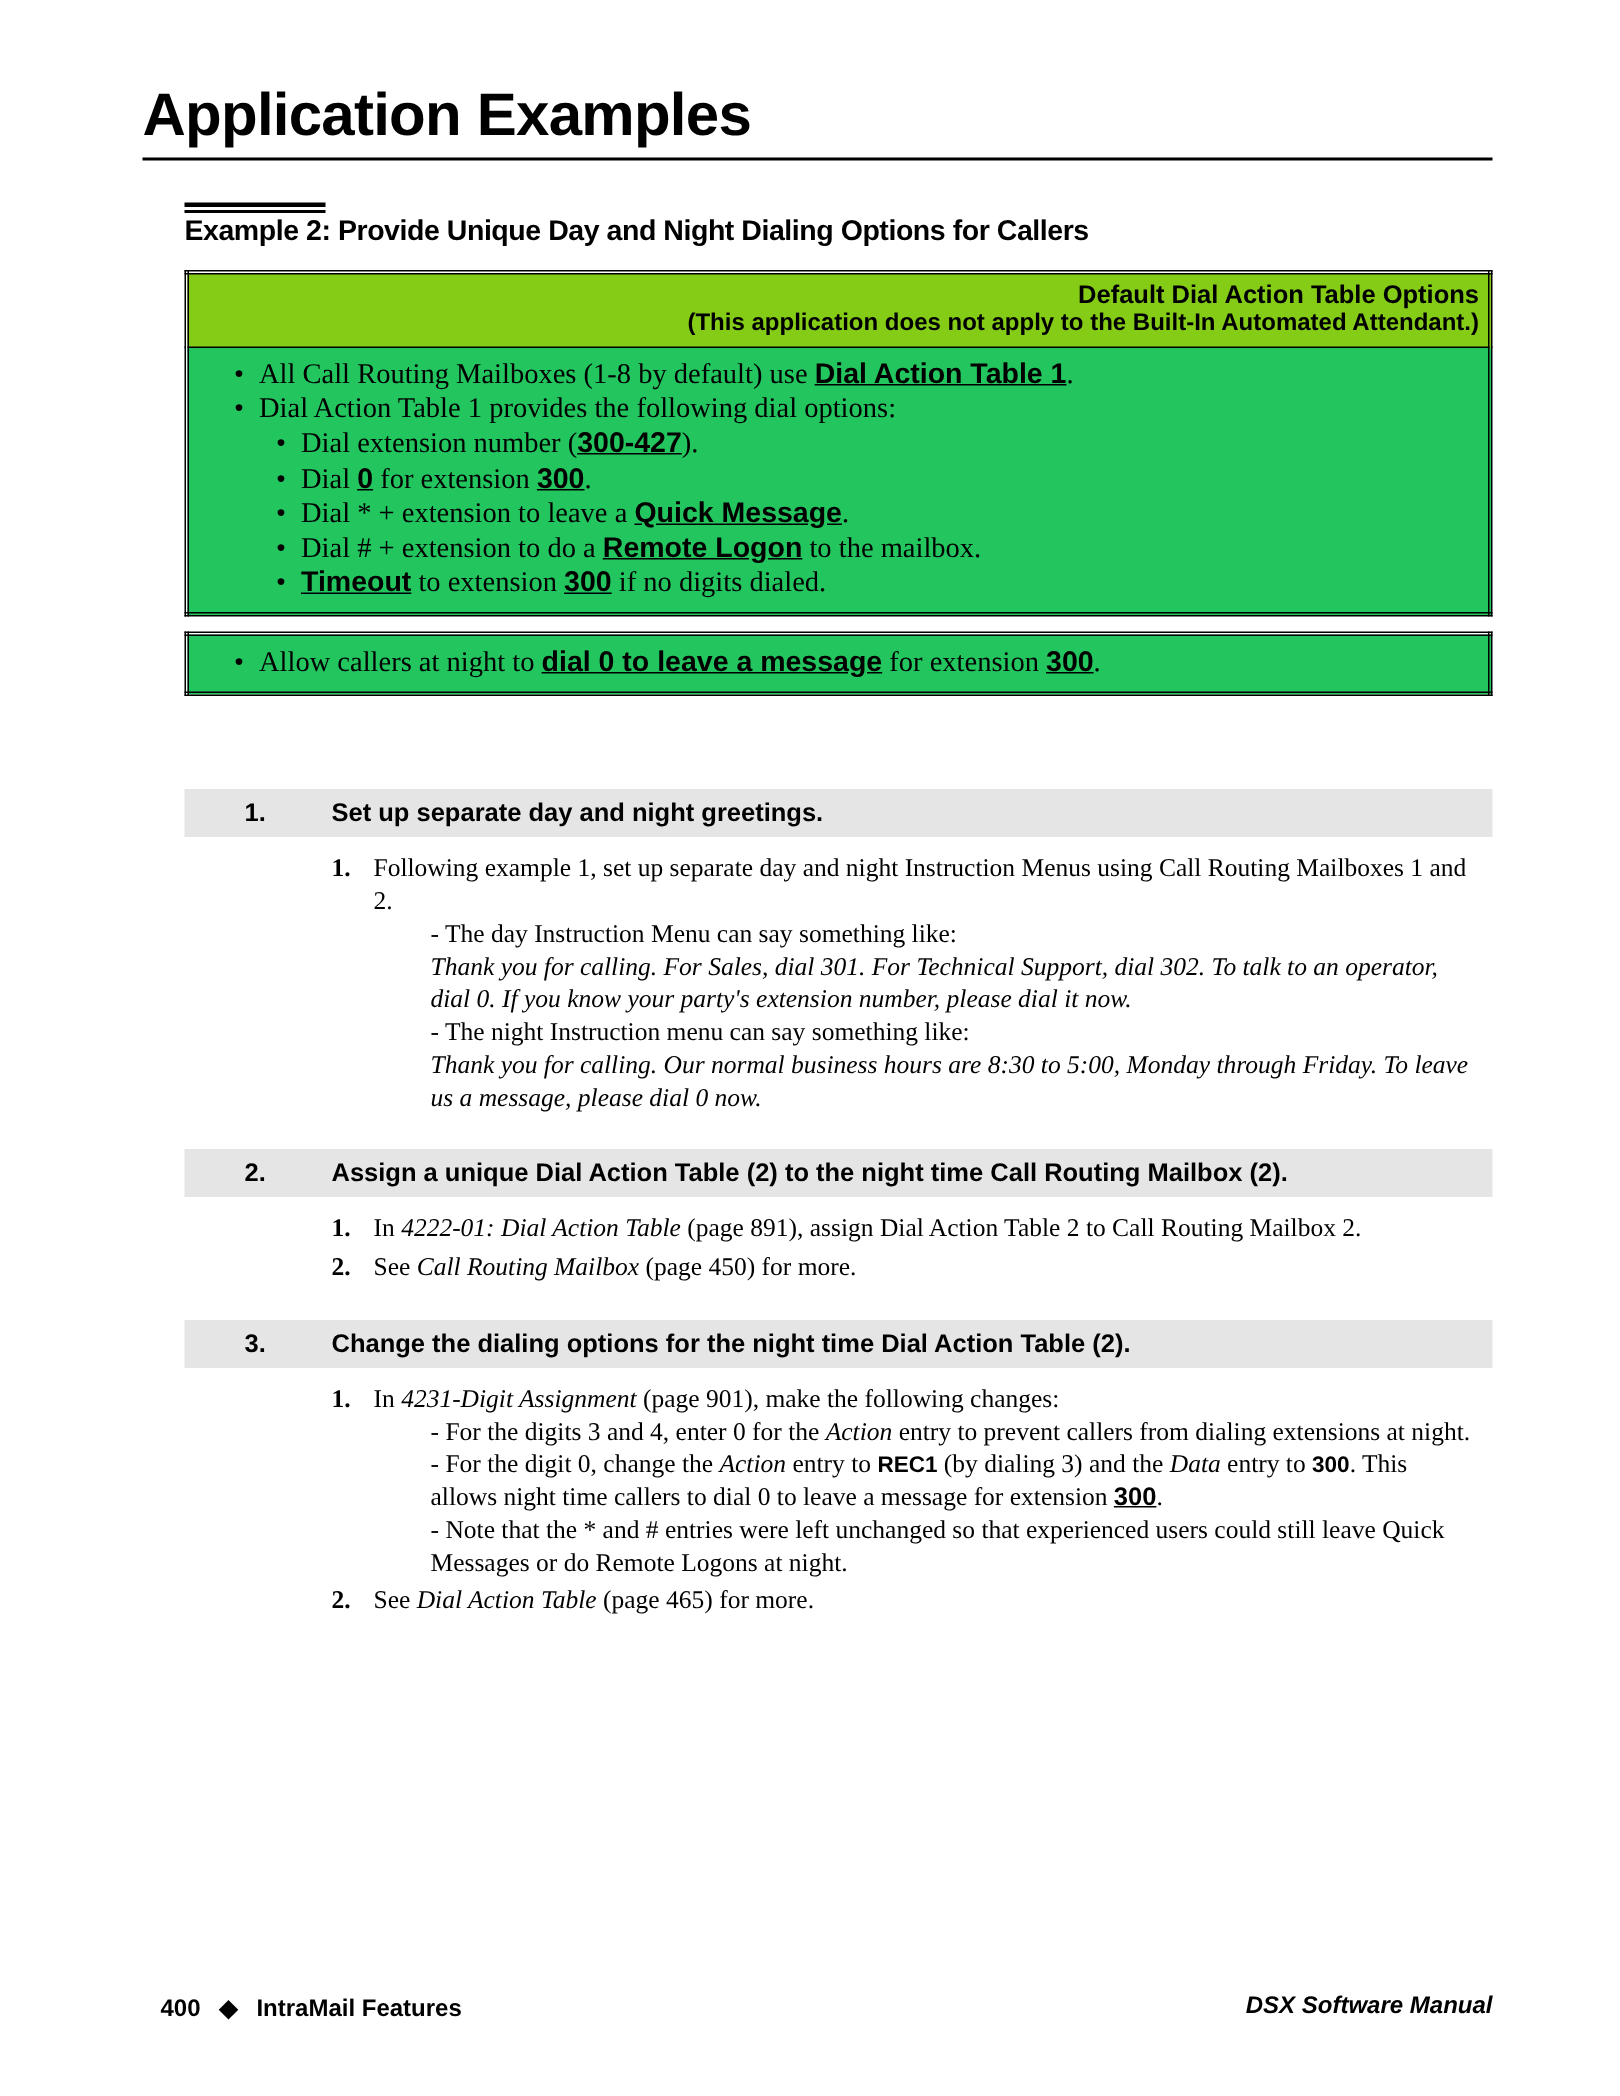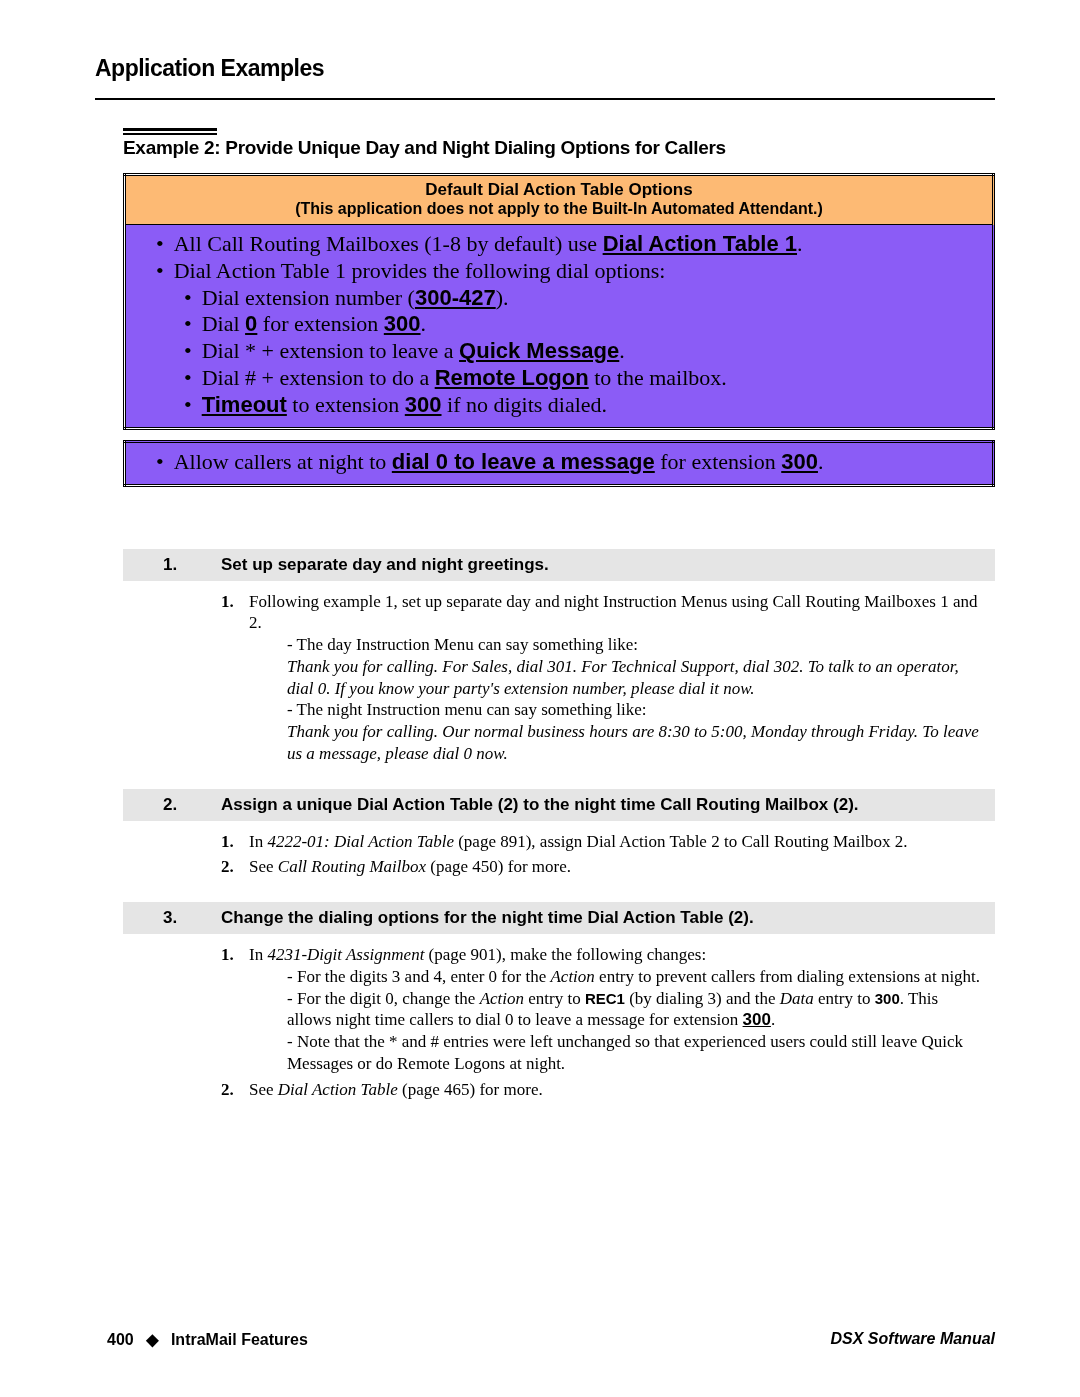--- a/index.html
+++ b/index.html
@@ -8,23 +8,23 @@
     font-family: "Times New Roman", Times, serif;
     color: #000;
     width: 1080px;
     height: 1397px;
     position: relative;
     padding: 55px 85px 60px 95px;
   }
   .page-title {
     font-family: Arial, Helvetica, sans-serif;
     font-weight: bold;
-    font-size: 23px;
+    font-size: 40px;
     letter-spacing: -0.5px;
-    padding-bottom: 16px;
+    padding-bottom: 5px;
   }
   .title-rule {
     border-bottom: 2.5px solid #000;
     margin-bottom: 28px;
   }
   .section {
     padding-left: 28px;
   }
   .section-bar {
     width: 94px;
@@ -45,37 +45,37 @@
     width: 100%;
     border: 3px double #000;
     border-collapse: collapse;
     margin-bottom: 10px;
   }
   table.box td {
     border: 1px solid #000;
     vertical-align: top;
   }
   .box-header {
-    background: #fdba74;
-    text-align: center;
+    background: #84cc16;
+    text-align: right;
     font-family: Arial, Helvetica, sans-serif;
     font-weight: bold;
     font-size: 17px;
     padding: 4px 6px 6px 6px;
   }
   .box-sub {
     display: block;
     font-family: Arial, Helvetica, sans-serif;
     font-weight: bold;
     font-size: 16px;
   }
   .box-body {
-    background: #8b5cf6;
+    background: #22c55e;
     padding: 6px 14px 8px 30px;
-    font-size: 22px;
+    font-size: 19px;
     line-height: 1.22;
   }
   .box-body ul { list-style: none; }
   .box-body ul li::before { content: "•"; margin-right: 10px; }
   .box-body ul li { padding-left: 0; }
   .box-body ul.inner { padding-left: 28px; }
   .u { text-decoration: underline; }
   .b { font-family: Arial, Helvetica, sans-serif; font-weight: bold; }
   
   .step-head {

